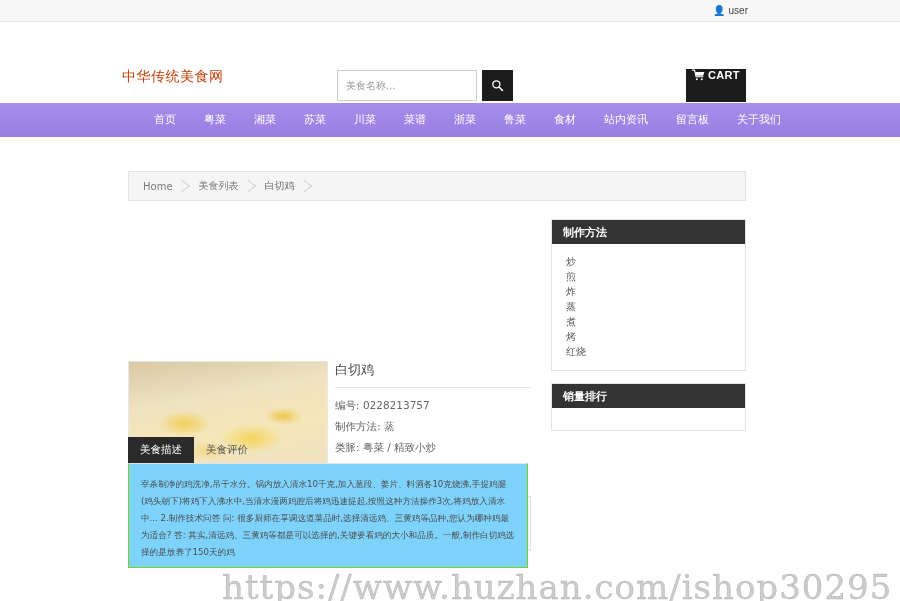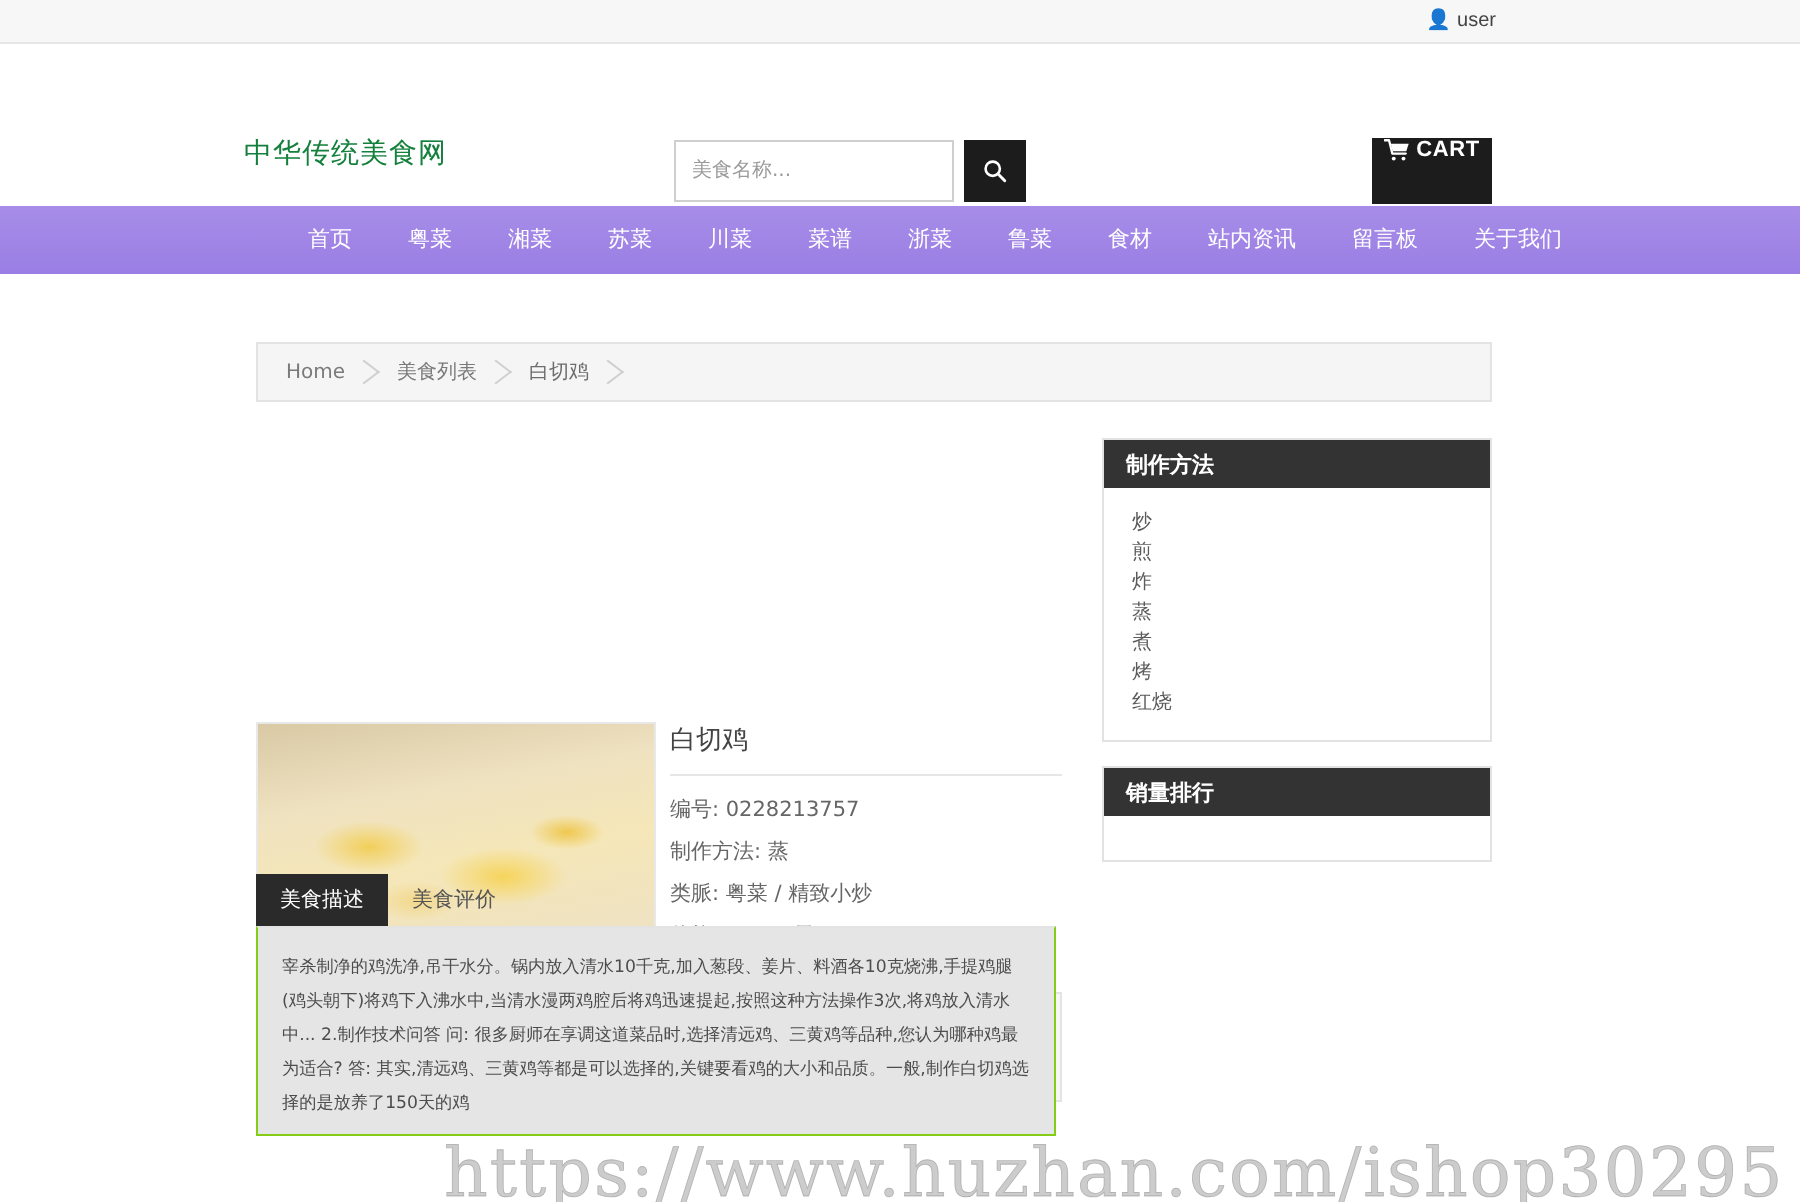--- a/index.html
+++ b/index.html
@@ -33,21 +33,21 @@
   
   .header {
     height: 81px;
     background: #fff;
     display: flex;
     align-items: center;
     position: relative;
   }
   .logo {
     position: absolute; left: 122px; top: 46px;
-    font-size: 14px; color: #15803d; letter-spacing: .5px;
+    font-size: 14px; color: #c2410c; letter-spacing: .5px;
     font-family: "DejaVu Sans", sans-serif;
   }
   .search-wrap {
     position: absolute; left: 337px; top: 48px;
     display: flex; align-items: stretch;
   }
   .search-input {
     width: 140px; height: 31px;
     border: 1px solid #cfcfcf;
     background: #fff;
@@ -231,21 +231,21 @@
     padding: 6px 12px;
     cursor: pointer;
     color: #555;
     background: transparent;
     font-family: "DejaVu Sans", sans-serif;
   }
   .tab.active { background: #2a2a2a; color: #fff; }
   .tab-panel {
     border: 1px solid #84cc16;
     border-top: 1px solid #e3e3e3;
-    background: #e5e5e5;
+    background: #7dd3fc;
     height: 105px;
     padding: 12px 12px 10px 12px;
     overflow: hidden;
   }
   .desc-p {
     font-size: 8.6px;
     line-height: 17px;
     color: #4d4d4d;
     margin: 0;
     font-family: "DejaVu Sans", sans-serif;

